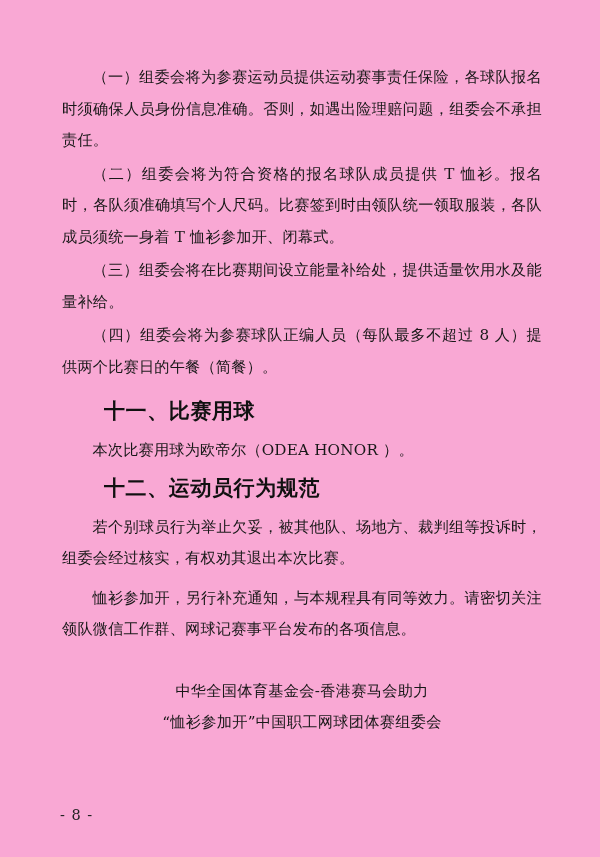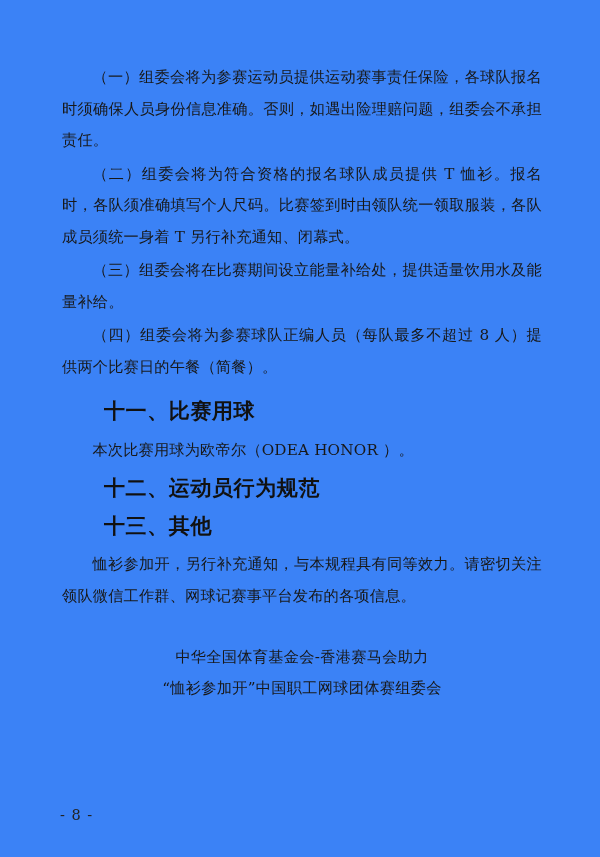--- a/index.html
+++ b/index.html
@@ -11,21 +11,21 @@
     width: 600px;
     height: 857px;
     position: relative;
     font-family: "DejaVu Serif", "Liberation Serif", serif;
     color: #1c1c1c;
     overflow: hidden;
   }
   .page {
     position: absolute;
     inset: 0;
-    background: #3b82f6;
+    background: #f9a8d4;
   }
   .content {
     position: absolute;
     left: 62px;
     right: 58px;
     top: 62px;
   }
   .para {
     font-size: 15.2px;
     line-height: 31.5px;
@@ -68,32 +68,32 @@
   }
   .spacer-sm { height: 4px; }
 </style>
 </head>
 <body>
 
 <div class="page">
   <div class="content">
 
     <p class="para">（一）组委会将为参赛运动员提供运动赛事责任保险，各球队报名时须确保人员身份信息准确。否则，如遇出险理赔问题，组委会不承担责任。</p>
-    <p class="para">（二）组委会将为符合资格的报名球队成员提供 T 恤衫。报名时，各队须准确填写个人尺码。比赛签到时由领队统一领取服装，各队成员须统一身着 T 另行补充通知、闭幕式。</p>
+    <p class="para">（二）组委会将为符合资格的报名球队成员提供 T 恤衫。报名时，各队须准确填写个人尺码。比赛签到时由领队统一领取服装，各队成员须统一身着 T 恤衫参加开、闭幕式。</p>
     <p class="para">（三）组委会将在比赛期间设立能量补给处，提供适量饮用水及能量补给。</p>
     <p class="para">（四）组委会将为参赛球队正编人员（每队最多不超过 8 人）提供两个比赛日的午餐（简餐）。</p>
 
     <div class="spacer-sm"></div>
 
     <h2 class="heading">十一、比赛用球</h2>
     <p class="para after-heading">本次比赛用球为欧帝尔（ODEA HONOR ）。</p>
 
     <h2 class="heading">十二、运动员行为规范</h2>
+    <p class="para after-heading">若个别球员行为举止欠妥，被其他队、场地方、裁判组等投诉时，组委会经过核实，有权劝其退出本次比赛。</p>
 
-    <h2 class="heading">十三、其他</h2>
     <p class="para after-heading">恤衫参加开，另行补充通知，与本规程具有同等效力。请密切关注领队微信工作群、网球记赛事平台发布的各项信息。</p>
 
     <div class="sig-block">
       <div class="sig-line">中华全国体育基金会-香港赛马会助力</div>
       <div class="sig-line">“恤衫参加开”中国职工网球团体赛组委会</div>
     </div>
 
   </div>
 
   <div class="page-number">- 8 -</div>

